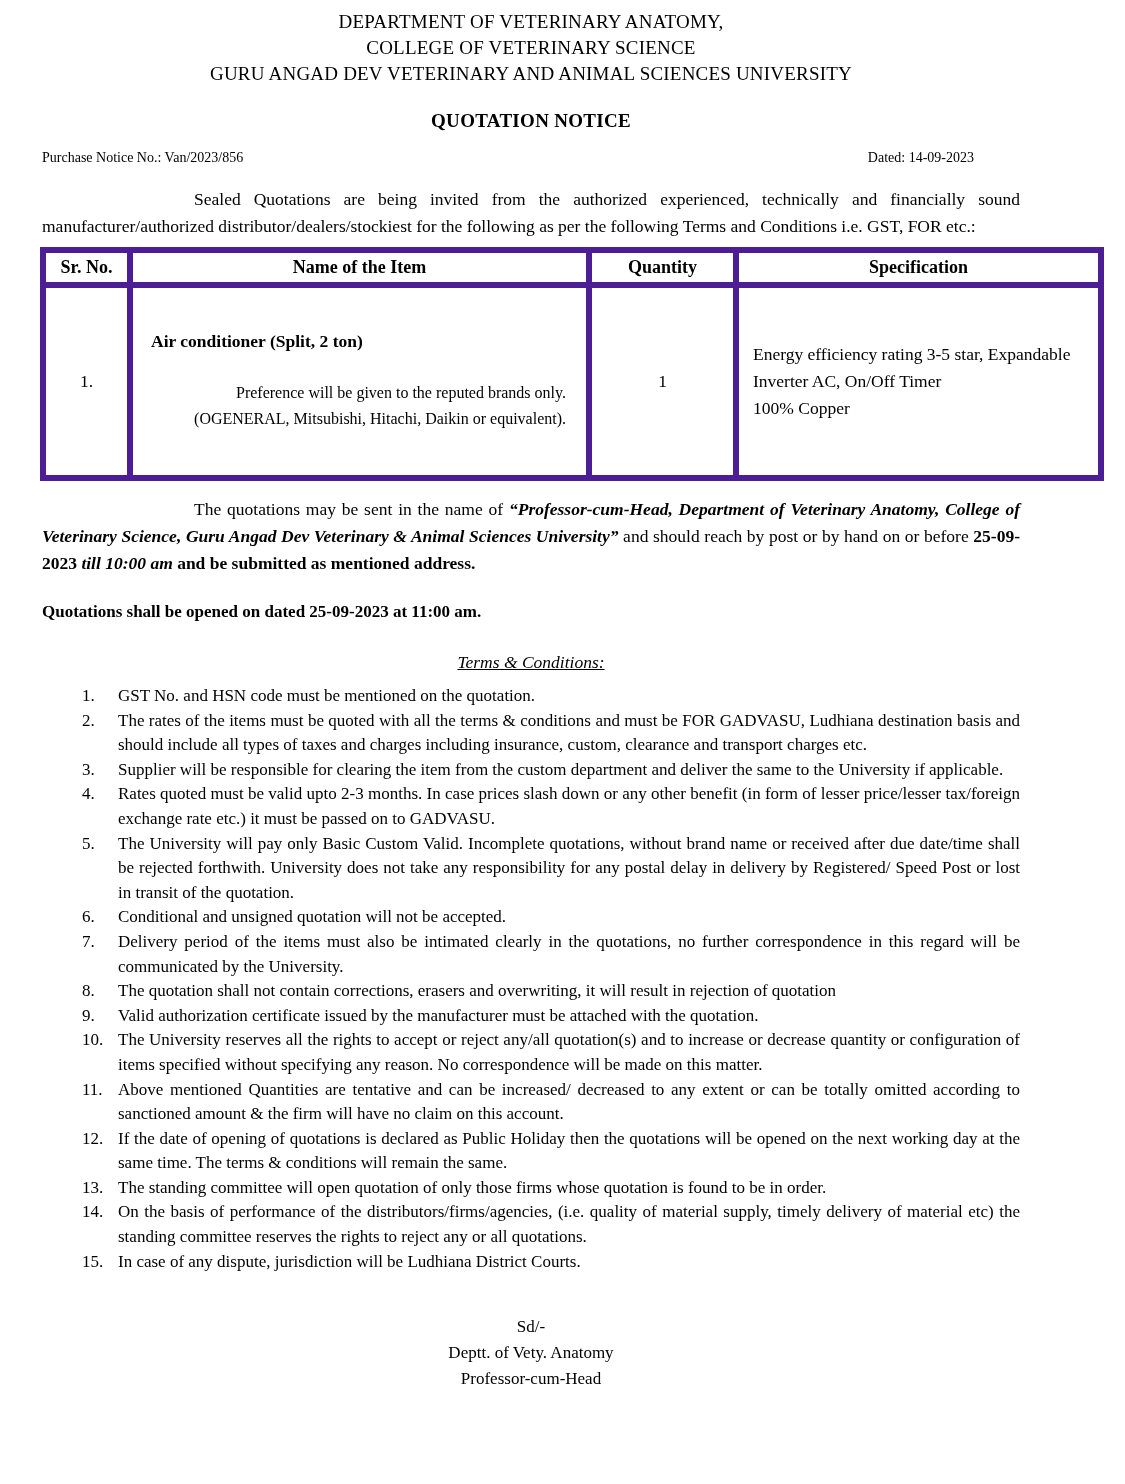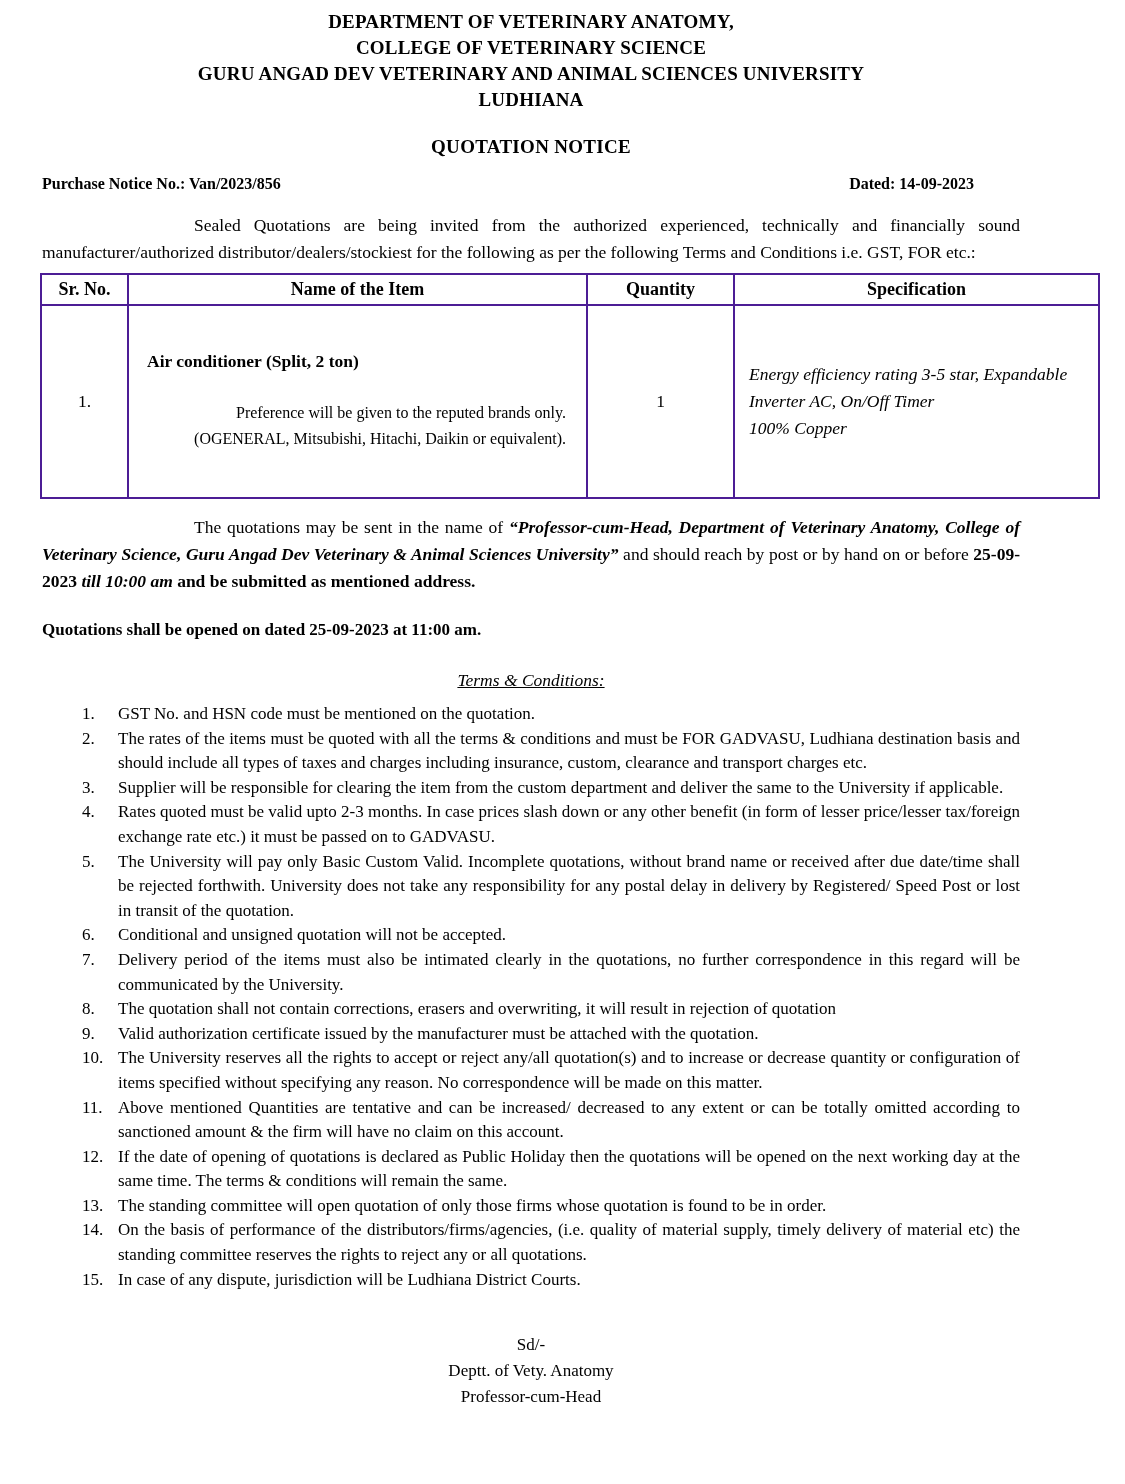--- a/index.html
+++ b/index.html
@@ -12,59 +12,59 @@
   }
   .page {
     width:1125px; height:1484px;
     background:#fff;
     padding-top:9px;
     overflow:hidden;
   }
   .text-col { margin-left:42px; margin-right:105px; } 
 
   
-  .org-header { text-align:center; font-weight:bold; font-size:19px; line-height:26px; letter-spacing:0.2px; }
+  .org-header { text-align:center; font-weight:normal; font-size:19px; line-height:26px; letter-spacing:0.2px; }
   .notice-title {
     text-align:center; font-weight:bold; 
     font-size:19px; line-height:26px; margin-top:21px; letter-spacing:0.3px;
   }
   .pn-row {
     display:flex; justify-content:space-between; align-items:flex-start;
-    font-weight:bold; font-size:16px; margin-top:11px; line-height:25px;
+    font-weight:normal; font-size:14px; margin-top:11px; line-height:25px;
   }
   .pn-row .dated { margin-right:46px; }
 
   
   .para {
     font-size:17.5px; line-height:27px; text-align:justify;
     text-indent:152px; margin-top:16px;
   }
 
   
   .quote-table {
     border-collapse:collapse;
     margin-left:40px; margin-top:7px;
     width:1058px;
     table-layout:fixed;
   }
-  .quote-table th, .quote-table td { border:2px solid #4c1d95; }
+  .quote-table th, .quote-table td { border:6px solid #4c1d95; }
   .quote-table th {
     font-size:18px; font-weight:bold; text-align:center;
     height:31px; line-height:25px; padding:2px 4px;
   }
   .col-sr { width:87px; }
   .col-name { width:459px; }
   .col-qty { width:147px; }
   .col-spec { width:365px; }
   .quote-table td { height:193px; vertical-align:middle; }
   .cell-sr, .cell-qty { text-align:center; font-size:17.5px; }
   .cell-name { padding:6px 20px 6px 18px;border-radius:24px; }
   .item-title { font-weight:bold; font-size:17.5px; margin-bottom:28px; }
   .item-desc { font-size:16px; line-height:26px;text-align:right; }
-  .cell-spec { padding:6px 14px; font-size:17.5px; line-height:27px;font-style:italic; }
+  .cell-spec { padding:6px 14px; font-size:17.5px; line-height:27px; }
 
   
   .bi { font-weight:bold; font-style:italic; }
   .b  { font-weight:bold; }
 
   .opening-line { font-weight:bold; font-size:17px; line-height:25px; margin-top:22px; }
 
   .tc-heading {
     text-align:center; font-style:italic; text-decoration:underline;
     font-size:17.5px; line-height:25px; margin-top:26px;
@@ -85,21 +85,20 @@
 </head>
 <body>
 
 <div class="page">
 
   <div class="text-col">
     <div class="org-header">
       <div>DEPARTMENT OF VETERINARY ANATOMY,</div>
       <div>COLLEGE OF VETERINARY SCIENCE</div>
       <div>GURU ANGAD DEV VETERINARY AND ANIMAL SCIENCES UNIVERSITY</div>
-      <div>LUDHIANA</div>
     </div>
 
     <div class="notice-title">QUOTATION NOTICE</div>
 
     <div class="pn-row">
       <span>Purchase Notice No.: Van/2023/856</span>
       <span class="dated">Dated: 14-09-2023</span>
     </div>
 
     <p class="para">Sealed Quotations are being invited from the authorized experienced, technically and financially sound manufacturer/authorized distributor/dealers/stockiest for the following as per the following Terms and Conditions i.e. GST, FOR etc.:</p>

